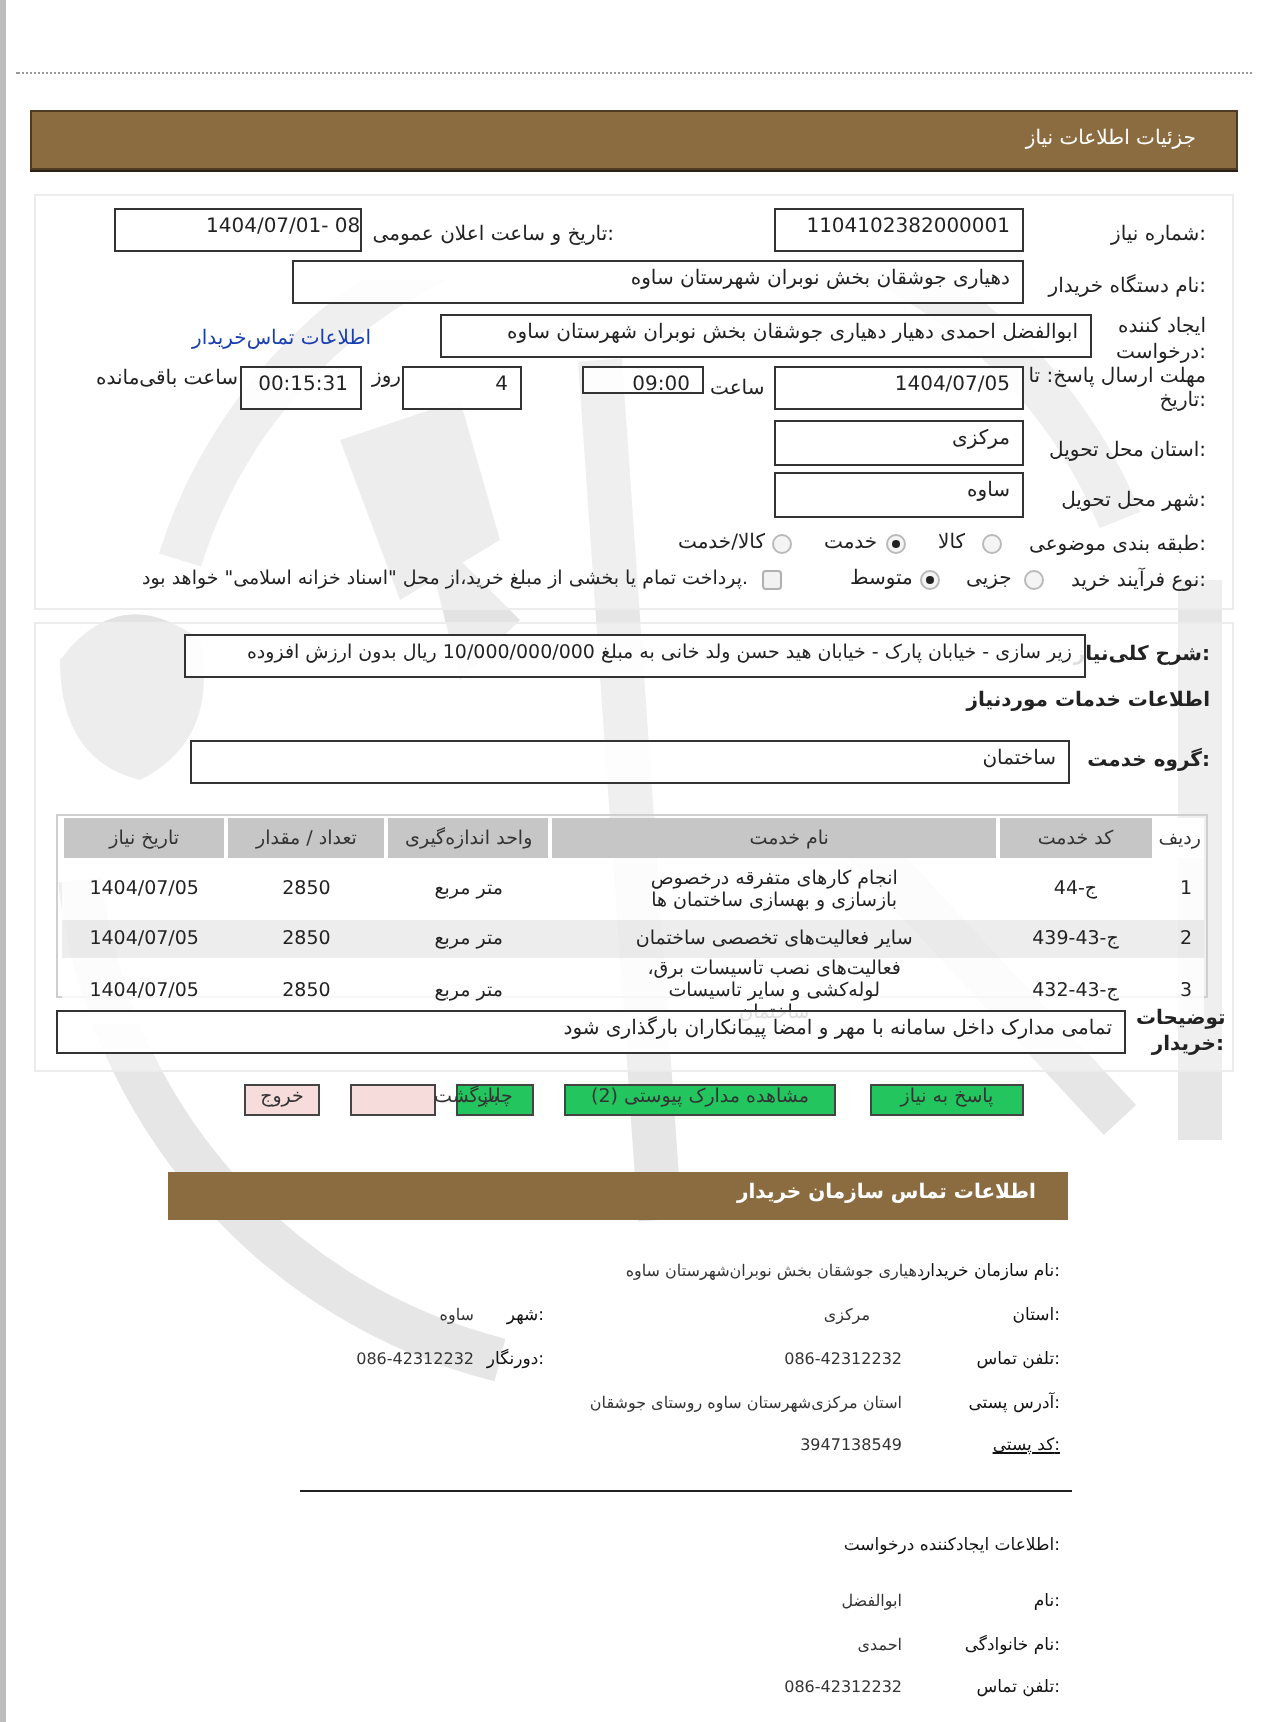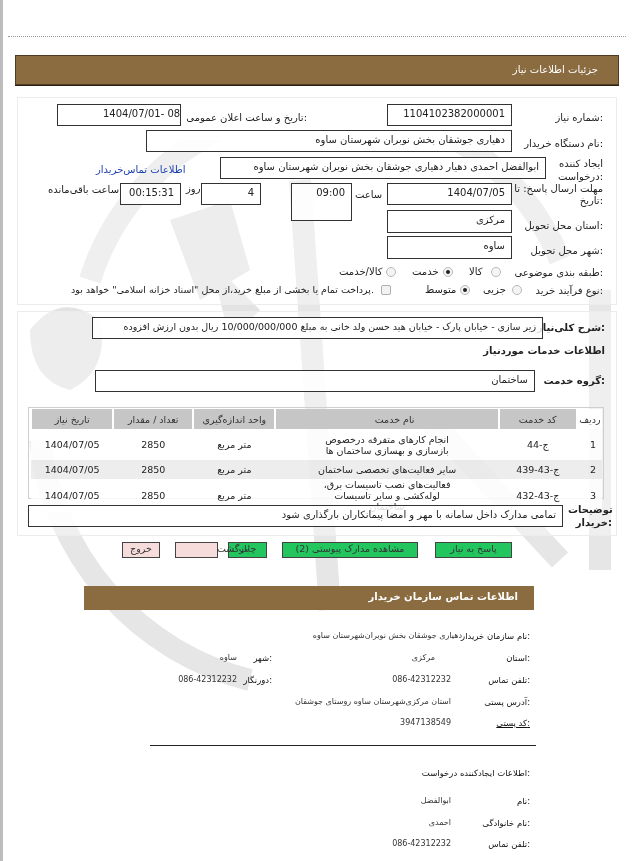--- a/index.html
+++ b/index.html
@@ -87,21 +87,21 @@
   <span>ایجاد کننده درخواست:</span>
 </div>
 <div class="box rtl" style="left:186px; top:157px; width:326px; height:22px;margin-left:34px;">ابوالفضل احمدی دهیار دهیاری جوشقان بخش نوبران شهرستان ساوه</div>
 <div class="link" style="left:96px; top:164px;">اطلاعات تماس‌خریدار</div>
 
 <div class="lbl" style="right:31px; top:183px; width:90px; white-space:normal; line-height:12px;">
   <span>مهلت ارسال پاسخ: تا تاریخ:</span>
 </div>
 <div class="box ltr" style="left:387px; top:183px; width:125px; height:22px;">1404/07/05</div>
 <div class="lbl" style="left:355px; top:189px;">ساعت</div>
-<div class="box ltr" style="left:291px; top:183px; width:61px; height:38px;">09:00</div>
+<div class="box ltr" style="left:291px; top:183px; width:61px; height:14px;">09:00</div>
 <div class="lbl" style="left:186px; top:183px;">روز</div>
 <div class="box ltr" style="left:201px; top:183px; width:60px; height:22px;">4</div>
 <div class="box ltr" style="left:120px; top:183px; width:61px; height:22px;">00:15:31</div>
 <div class="lbl" style="left:48px; top:184px;">ساعت باقی‌مانده</div>
 
 <div class="lbl" style="right:31px; top:220px;">استان محل تحویل:</div>
 <div class="box rtl" style="left:387px; top:210px; width:125px; height:23px;">مرکزی</div>
 
 <div class="lbl" style="right:31px; top:245px;">شهر محل تحویل:</div>
 <div class="box rtl" style="left:387px; top:236px; width:125px; height:23px;">ساوه</div>

